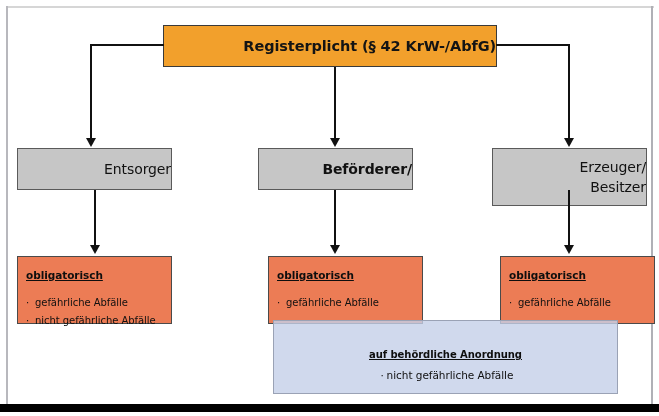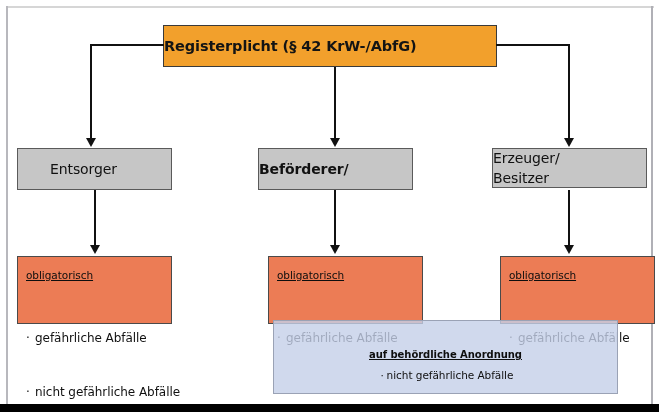--- a/index.html
+++ b/index.html
@@ -45,21 +45,21 @@
   }
 
   
   .box {
     position: absolute;
     box-sizing: border-box;
     border: 1.5px solid #4a4a4a;
     display: flex;
     flex-direction: column;
     justify-content: center;
-    align-items: flex-start;
+    align-items: flex-end;
     text-align: center;
   }
   .box-orange {
     background: #f2a02c;
     border-color: #3a3a3a;
   }
   .box-orange .box-title {
     font-size: 14.5px;
     font-weight: bold;
     color: #141414;
@@ -78,34 +78,33 @@
 
   .box-salmon {
     background: #ec7c55;
     border-color: #4a4a4a;
     display: block;
     text-align: left;
     padding: 7px 8px 6px 8px;
   }
   .salmon-head {
     font-size: 10.5px;
-    font-weight: normal;
+    font-weight: bold;
     color: #0e0e0e;
     text-decoration: underline;
     display: inline-block;
-    margin-bottom: 10px;
+    margin-bottom: 16px;
     letter-spacing: -0.05px;
   }
   .salmon-item {
-    font-size: 12px;
+    font-size: 10px;
     color: #101010;
     margin-bottom: 7px;
     letter-spacing: -0.05px;
     white-space: nowrap;
-    margin-top: 40px;
   }
   .salmon-item .bullet {
     display: inline-block;
     width: 9px;
   }
 
   .box-blue {
     position: absolute;
     box-sizing: border-box;
     background: rgba(196, 207, 232, 0.80);
@@ -177,21 +176,21 @@
   <div class="arrowhead" style="left:564px; top:138px;"></div>
 
   <div class="box box-gray" style="left:17px; top:148px; width:155px; height:42px;padding-left:32px;">
     <div class="box-line">Entsorger</div>
   </div>
 
   <div class="box box-gray" style="left:258px; top:148px; width:155px; height:42px;font-weight:bold;">
     <div class="box-line">Beförderer/</div>
   </div>
 
-  <div class="box box-gray" style="left:492px; top:148px; width:155px; height:40px;">
+  <div class="box box-gray" style="left:492px; top:148px; width:155px; height:58px;">
     <div class="box-line">Erzeuger/</div>
     <div class="box-line">Besitzer</div>
   </div>
 
   <div class="vline" style="left:94px; top:190px; height:58px;"></div>
   <div class="arrowhead" style="left:90px; top:245px;"></div>
 
   <div class="vline" style="left:334px; top:190px; height:58px;"></div>
   <div class="arrowhead" style="left:330px; top:245px;"></div>
 

